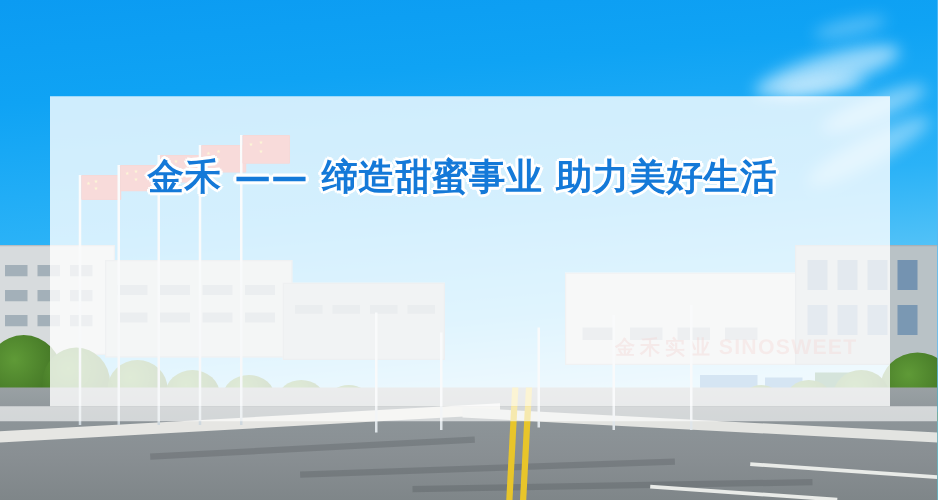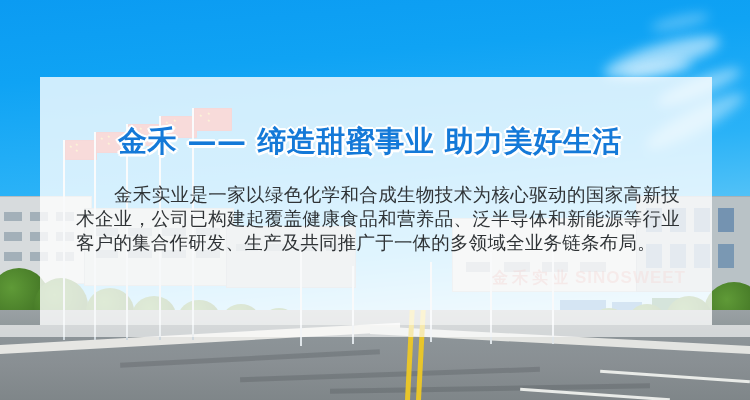--- a/index.html
+++ b/index.html
@@ -265,15 +265,14 @@
   <div class="lamp" style="left:352px;top:266px;height:78px;"></div>
   <div class="lamp" style="right:318px;top:262px;height:80px;"></div>
   <div class="lamp" style="right:258px;top:252px;height:92px;"></div>
   <div class="lamp" style="right:196px;top:244px;height:100px;"></div>
 
   <div class="panel"></div>
   <div class="panel-foot"></div>
 
   <div class="title">金禾 —— 缔造甜蜜事业 助力美好生活</div>
 
-  <div class="body-copy">金禾实业是一家以绿色化学和合成生物技术为核心驱动的国家高新技术企业，公司已构建起覆盖健康食品和营养品、泛半导体和新能源等行业客户的集合作研发、生产及共同推广于一体的多领域全业务链条布局。</div>
 
 </div>
 
 </body></html>

